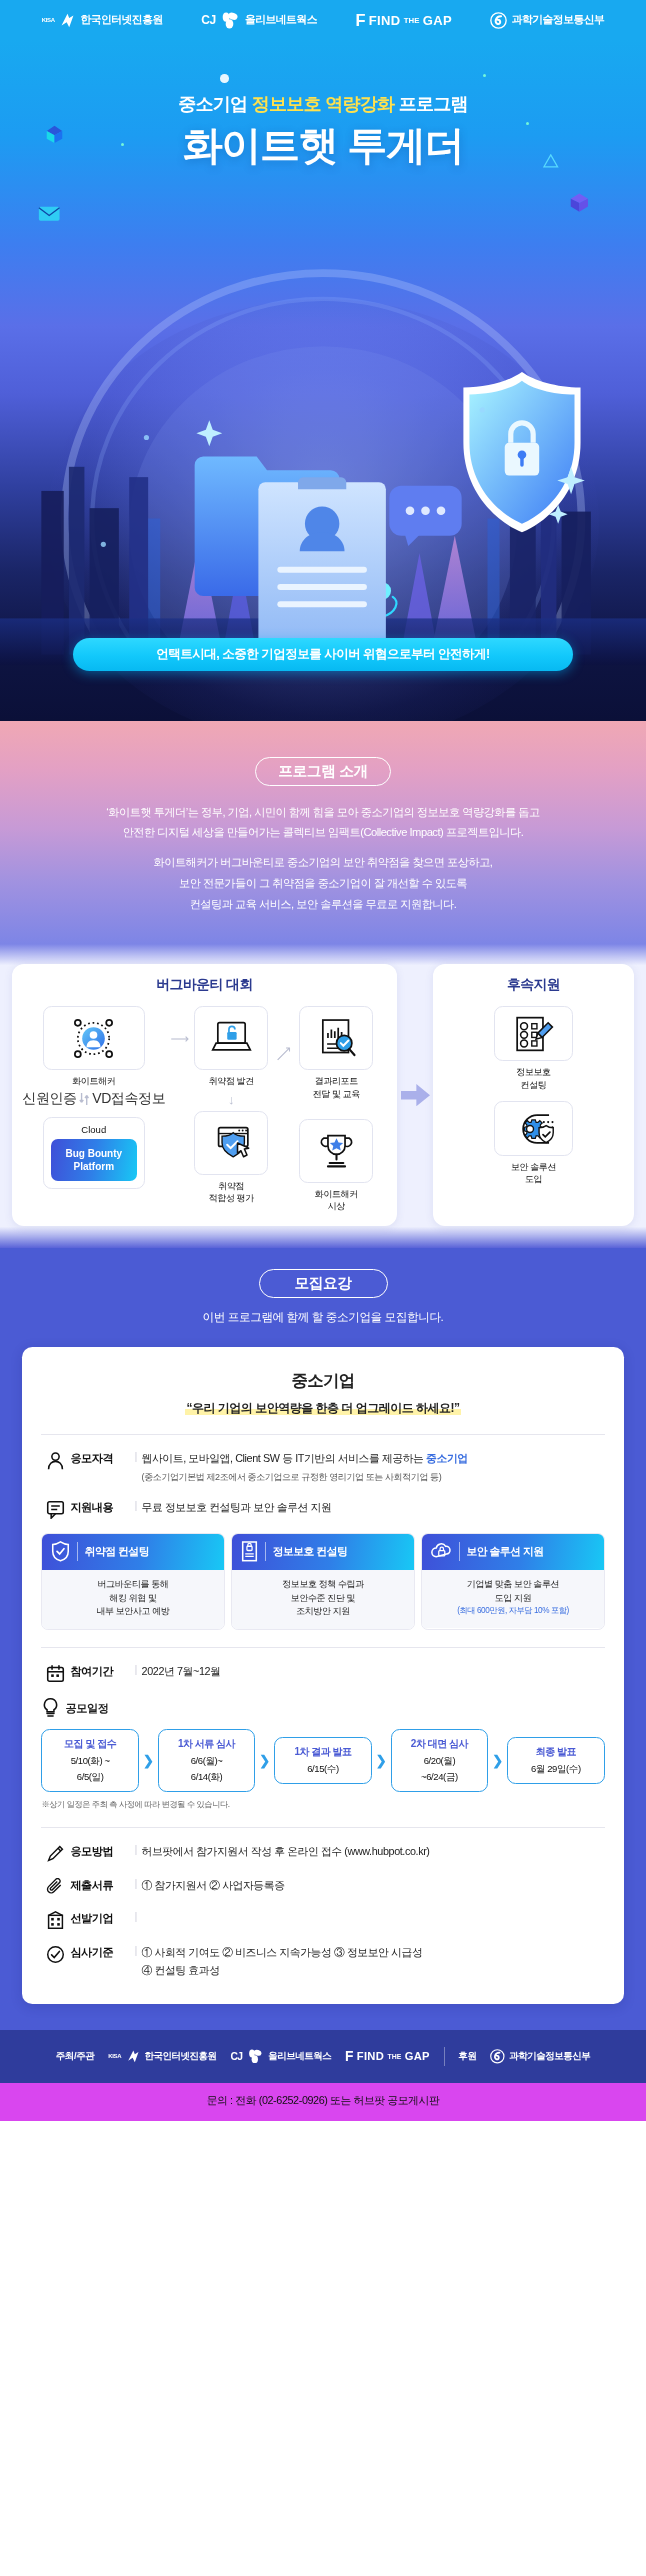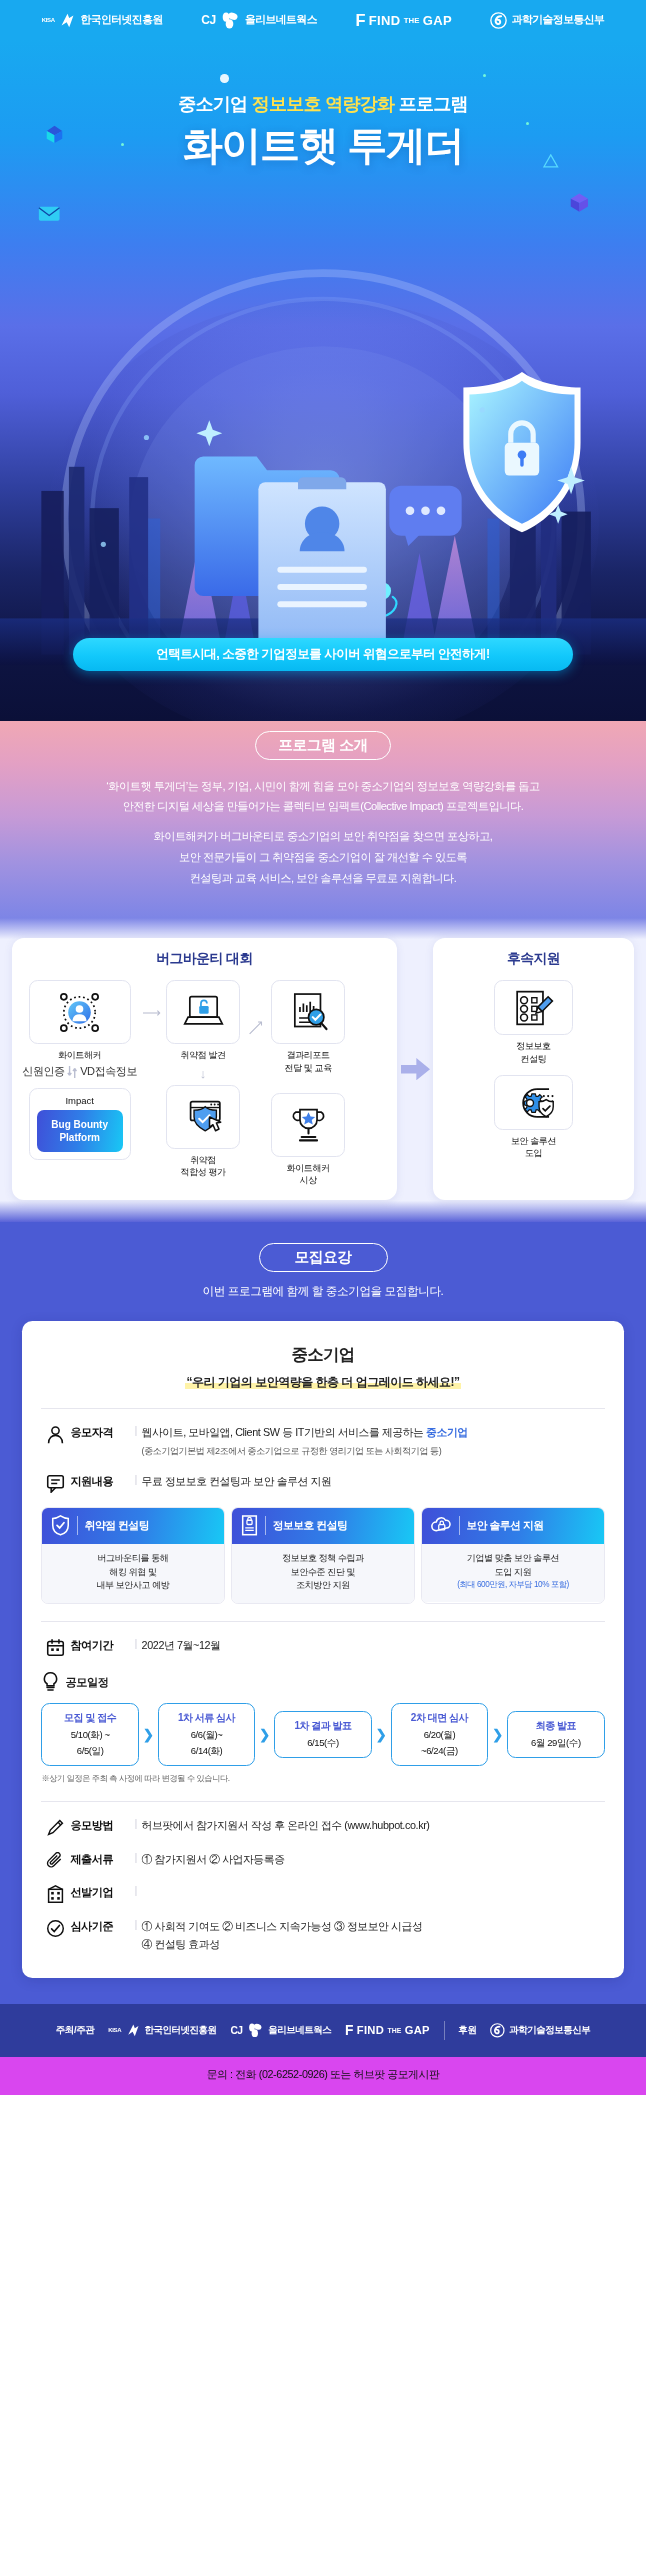--- a/index.html
+++ b/index.html
@@ -70,21 +70,21 @@
     box-shadow:0 2.6px 12px rgba(0,180,255,0.45);
   }
 
   
   .bit { position:absolute; opacity:.9; }
 
   
   .intro {
     position:relative;
     background:linear-gradient(180deg,#f0a8b4 0%, #e3a0c4 22%, #c79ad6 48%, #a192e0 72%, #7d85e6 100%);
-    padding:10px 0 29px;
+    padding:36px 0 29px;
     text-align:center;
   }
   .pill {
     display:inline-flex; align-items:center; justify-content:center;
     min-width:129px; height:29px; padding:0 22.4px;
     border:1.7px solid #ffffff; border-radius:14.7px;
     color:#ffffff; font-size:14.7px; font-weight:bold; letter-spacing:-0.4px;
     margin-bottom:15.5px;
   }
   .intro p {
@@ -121,21 +121,21 @@
   .icon-box {
     width:74px; height:64px; border:0.9px solid #e2e4f0; border-radius:8.6px;
     background:#fff; display:flex; align-items:center; justify-content:center;
   }
   .icon-box.wide { width:102px; }
   .icon-label {
     margin-top:5.2px; text-align:center; font-size:9px; color:#111;
     line-height:1.35; letter-spacing:-0.4px; font-weight:500;
   }
   .icon-sublabel {
-    margin-top:2.6px; font-size:11px; color:#333; letter-spacing:-0.4px;
+    margin-top:2.6px; font-size:14px; color:#333; letter-spacing:-0.4px;
     display:flex; align-items:center; gap:2.6px; white-space:nowrap;
   }
   .cloud-box {
     width:102px; border:0.9px solid #e2e4f0; border-radius:8.6px; background:#fff;
     padding:6px 6.9px 7.8px; text-align:center;
   }
   .cloud-cap { font-size:9.5px; color:#111; margin-bottom:4.3px; }
   .bb-btn {
     border-radius:6.9px; padding:7.8px 3.4px;
     background:linear-gradient(100deg,#3f4fd8 0%, #2f7fe8 50%, #18c8f5 100%);
@@ -465,21 +465,21 @@
             <div class="icon-sublabel">
               <span>신원인증</span>
               <svg width="10.3" height="13.8" viewBox="0 0 12 16">
                 <path d="M3 1 v11 M3 12 l-2 -3 M3 12 l2 -3" stroke="#b9bdd0" stroke-width="1.6" fill="none"></path>
                 <path d="M9 15 v-11 M9 4 l-2 3 M9 4 l2 3" stroke="#b9bdd0" stroke-width="1.6" fill="none"></path>
               </svg>
               <span>VD접속정보</span>
             </div>
 
             <div class="cloud-box" style="margin-top:8.6px;">
-              <div class="cloud-cap">Impact</div>
+              <div class="cloud-cap">Cloud</div>
               <div class="bb-btn">
                 <div>Bug Bounty</div>
                 <div>Platform</div>
               </div>
             </div>
           </div>
 
           <div style="display:flex;flex-direction:column;justify-content:flex-start;padding-top:26px;">
             <span class="arrow-h">⟶</span>
           </div>

